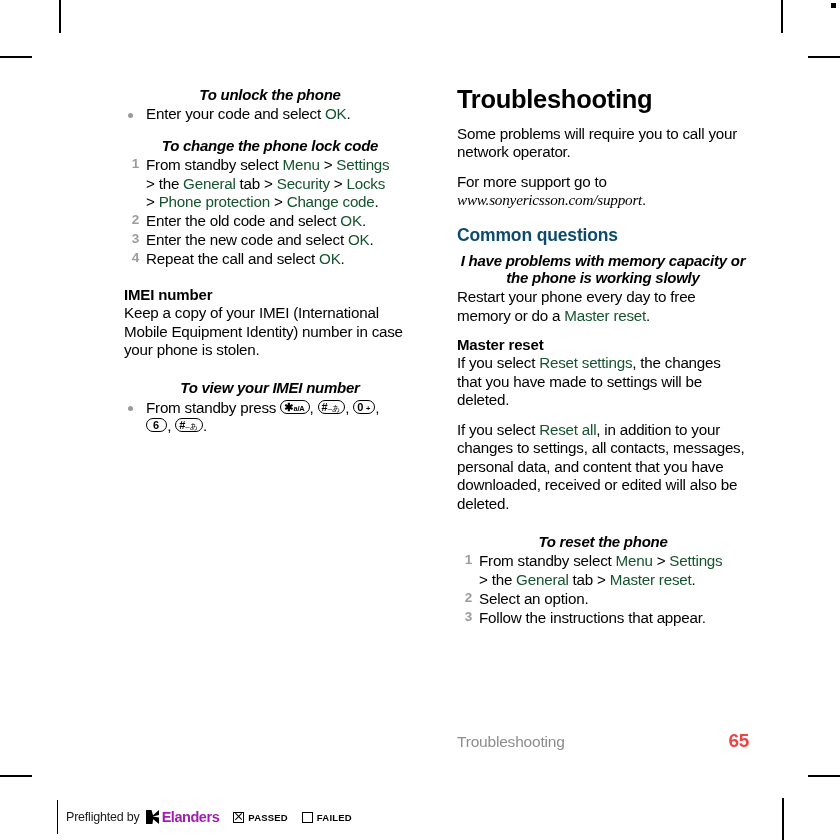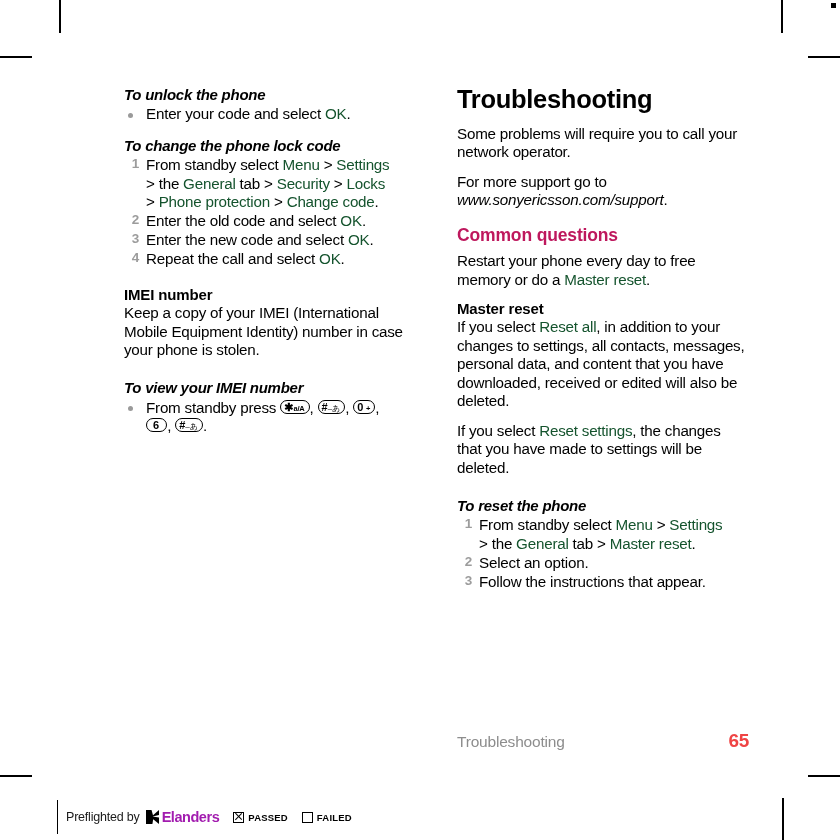--- a/index.html
+++ b/index.html
@@ -51,52 +51,53 @@
   .h1 {
     font-size: 25.5px;
     font-weight: bold;
     line-height: 1.05;
     letter-spacing: -0.3px;
     margin: 0 0 12px 0;
   }
   .h2-purple {
     font-size: 17.5px;
     font-weight: bold;
-    color: #be185d;
+    color: #0c4a6e;
     line-height: 1.12;
     letter-spacing: -0.15px;
     margin: 16px 0 7px 0;
   }
   .h3-italic {
     font-size: 15px;
     font-weight: bold;
     font-style: italic;
     line-height: 1.14;
     letter-spacing: -0.25px;
     margin: 0 0 2px 0;
+    text-align: center;
   }
   .h3-bold {
     font-size: 15px;
     font-weight: bold;
     line-height: 1.14;
     letter-spacing: -0.15px;
     margin: 0 0 1px 0;
   }
   p.body {
     font-size: 15.2px;
     line-height: 1.215;
     letter-spacing: -0.22px;
     margin: 0 0 11px 0;
   }
   .gap-sm { height: 9px; }
   .gap-md { height: 13px; }
   .gap-lg { height: 17px; }
 
   .lnk { color: #14532d; }
-  .ital { font-style: italic; }
+  .ital { font-style: italic; font-family: Liberation Serif, serif; }
 
   
   ul.bullets, ol.steps {
     list-style: none;
     margin: 0;
     padding: 0;
   }
   li.bullet, li.step {
     position: relative;
     font-size: 15.2px;
@@ -314,32 +315,33 @@
     <h1 class="h1">Troubleshooting</h1>
 
     <p class="body">Some problems will require you to call your network operator.</p>
 
     <p class="body">
       <span>For more support go to </span><span class="ital">www.sonyericsson.com/support</span><span>.</span>
     </p>
 
     <h2 class="h2-purple">Common questions</h2>
 
+    <div class="h3-italic">I have problems with memory capacity or the phone is working slowly</div>
     <p class="body">
       <span>Restart your phone every day to free memory or do a </span><span class="lnk">Master reset</span><span>.</span>
     </p>
 
     <div class="h3-bold">Master reset</div>
 
     <p class="body">
+      <span>If you select </span><span class="lnk">Reset settings</span><span>, the changes that you have made to settings will be deleted.</span>
+    </p>
+
+    <p class="body">
       <span>If you select </span><span class="lnk">Reset all</span><span>, in addition to your changes to settings, all contacts, messages, personal data, and content that you have downloaded, received or edited will also be deleted.</span>
-    </p>
-
-    <p class="body">
-      <span>If you select </span><span class="lnk">Reset settings</span><span>, the changes that you have made to settings will be deleted.</span>
     </p>
 
     <div class="gap-sm"></div>
 
     <div class="h3-italic">To reset the phone</div>
 
     <ol class="steps">
       <li class="step">
         <span class="num">1</span>
         <span class="cont">

